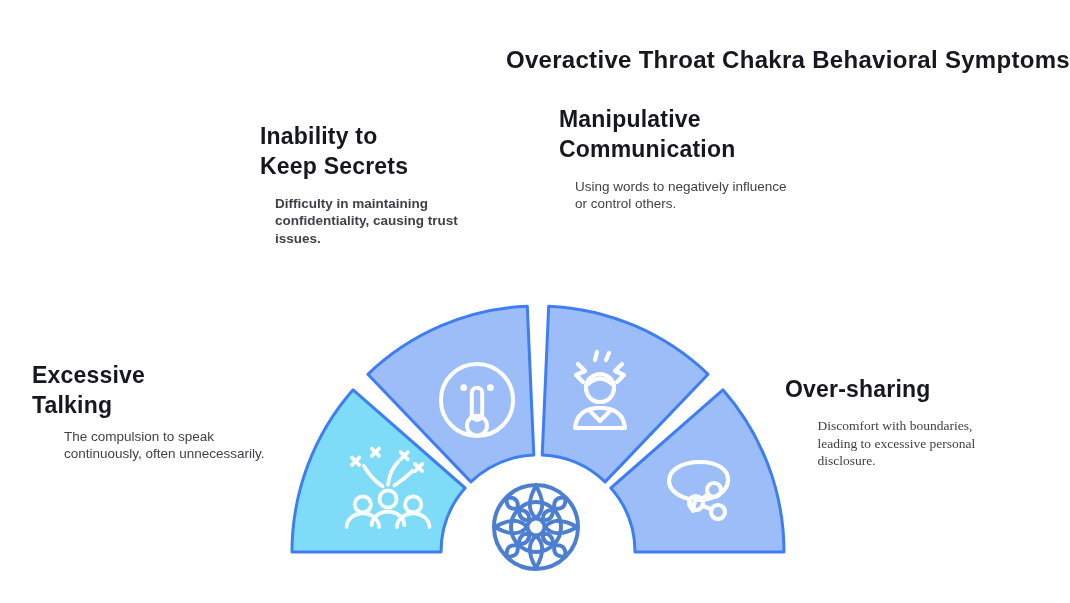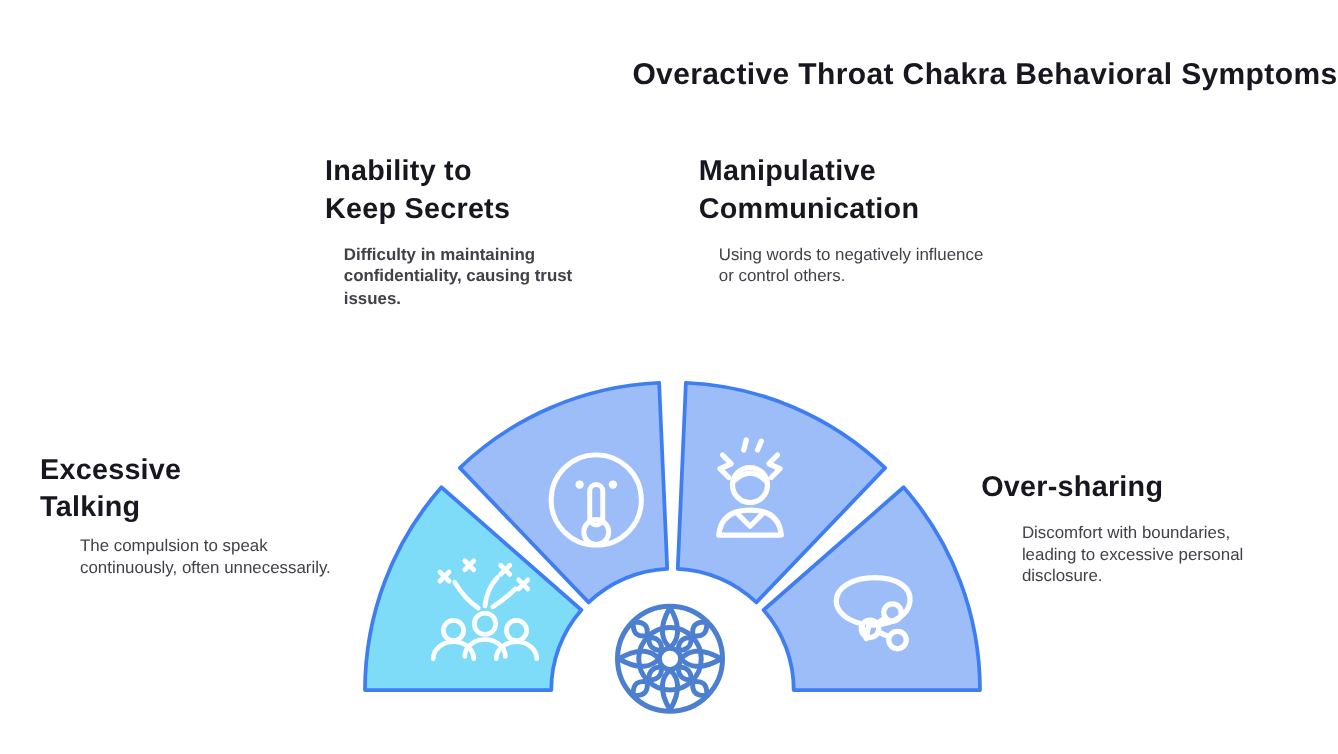--- a/index.html
+++ b/index.html
@@ -16,26 +16,26 @@
   .block-heading{
     margin:0;font-size:23px;font-weight:700;line-height:1.32;
     color:var(--heading-text);white-space:pre-line;letter-spacing:.2px;
   }
   .block-desc{
     margin:13px auto 0;font-size:13.5px;line-height:1.3;
     color:var(--body-text);
   }
   .b-tl{left:260px;top:121px;width:250px;}
   .b-tl .block-desc{max-width:220px;font-weight:bold;}
-  .b-tr{left:559px;top:121px;width:250px;}
+  .b-tr{left:559px;top:104px;width:250px;}
   .b-tr .block-desc{max-width:218px;}
   .b-left{left:32px;top:360px;width:250px;}
   .b-left .block-desc{max-width:215px;margin-top:7px;margin-left:32px;}
   .b-right{left:785px;top:374px;width:250px;}
-  .b-right .block-desc{max-width:185px;}
+  .b-right .block-desc{max-width:185px;font-family:Liberation Serif, serif;}
   .fan-svg{position:absolute;left:280px;top:290px;}
   .wedge{
     fill:var(--segment-default);stroke:var(--segment-border);
     stroke-width:3;stroke-linejoin:round;
   }
   .wedge-highlight{fill:var(--segment-highlight);}
   .icon{
     stroke:var(--icon-stroke);stroke-width:4.2;fill:none;
     stroke-linecap:round;stroke-linejoin:round;
   }

